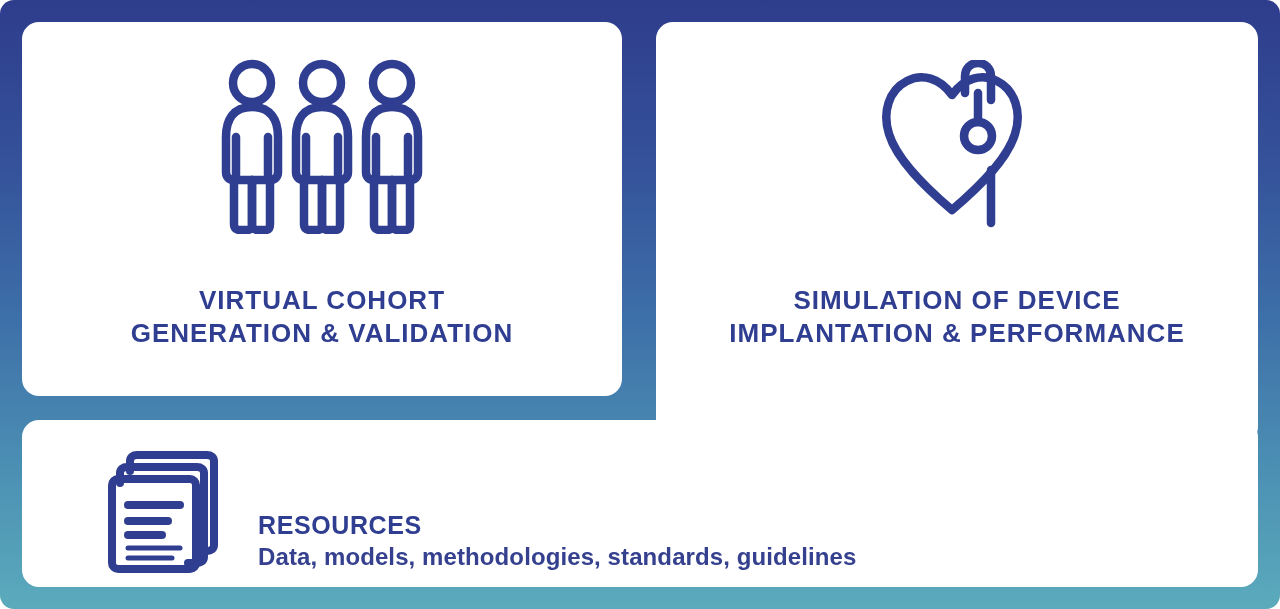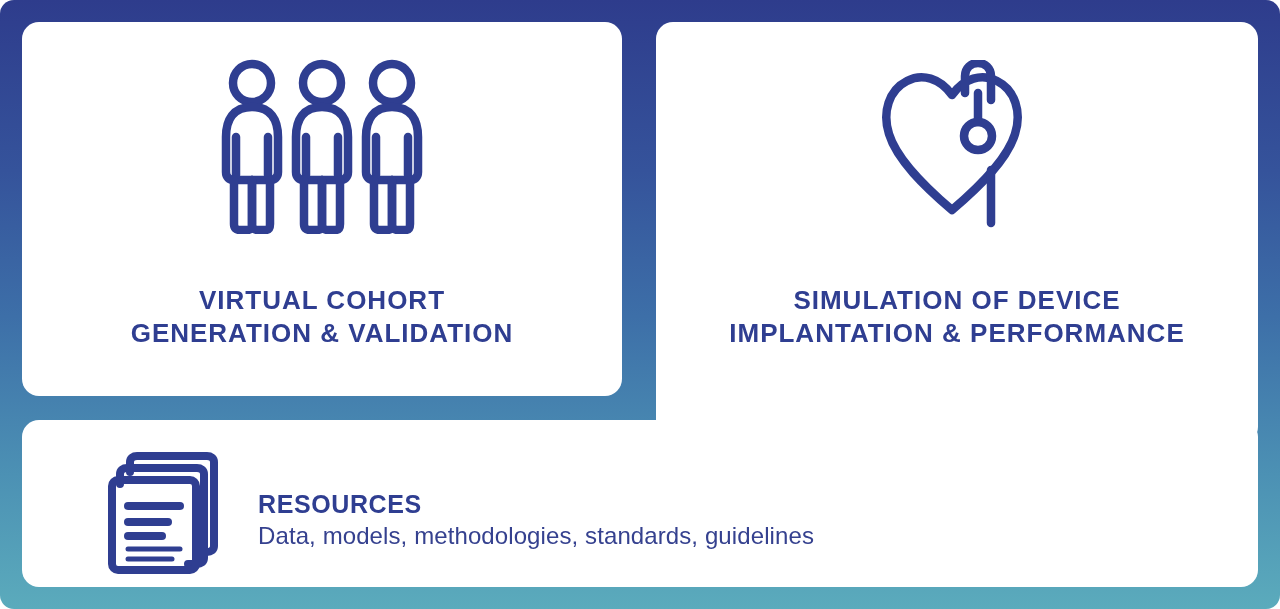--- a/index.html
+++ b/index.html
@@ -62,21 +62,21 @@
   }
 
   
   .bottom-inner {
     position: absolute;
     left: 86px;
     top: 26px;
     right: 20px;
     bottom: 14px;
     display: flex;
-    align-items: flex-start;
+    align-items: flex-end;
     gap: 38px;
   }
 
   .docs-icon-wrap {
     flex: 0 0 auto;
     padding-top: 6px;
   }
 
   .bottom-text {
     padding-top: 44px;
@@ -86,21 +86,21 @@
     color: #2F3E91;
     font-size: 25px;
     font-weight: bold;
     letter-spacing: 0.6px;
     line-height: 28px;
   }
 
   .resources-sub {
     color: #35418F;
     font-size: 24px;
-    font-weight: normal;
+    font-weight: bold;
     letter-spacing: 0.1px;
     line-height: 32px;
     margin-top: 2px;
   }
 
   svg { display: block; }
 </style>
 </head>
 <body>
 

